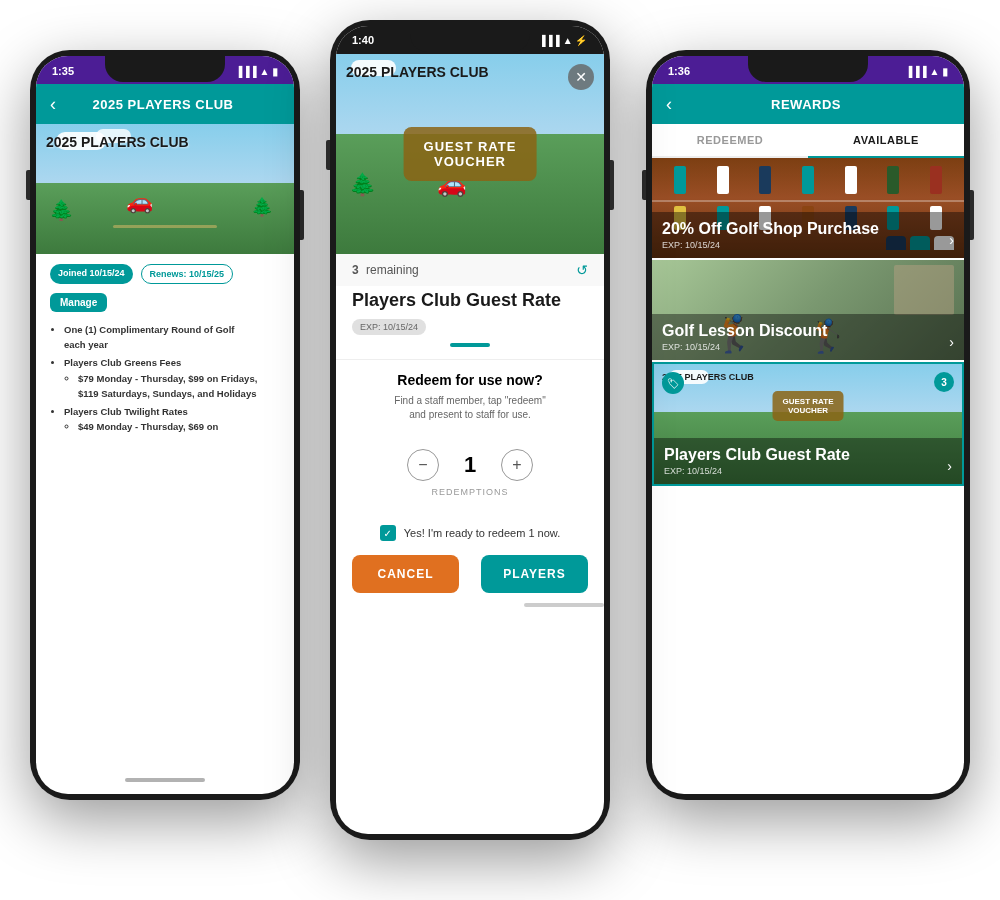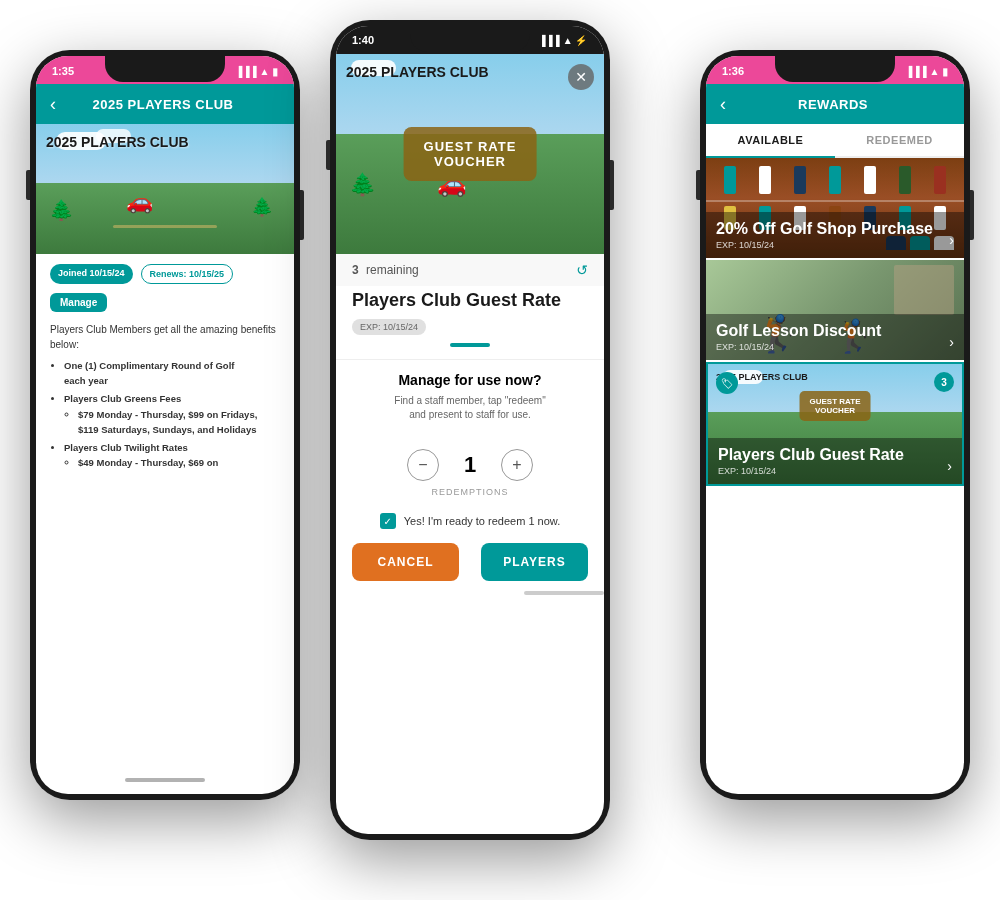--- a/index.html
+++ b/index.html
@@ -49,21 +49,21 @@
       background: #1a1a1a;
       border-radius: 0 0 18px 18px;
       z-index: 100;
     }
 
     .status-bar {
       display: flex;
       justify-content: space-between;
       align-items: center;
       padding: 6px 16px 4px;
-      background: #ec4899;
+      background: #4c1d95;
       color: white;
       font-size: 11px;
       font-weight: 600;
       height: 28px;
     }
 
     .status-icons {
       display: flex;
       gap: 3px;
       align-items: center;
@@ -99,21 +99,21 @@
       top: 6px;
       left: 6px;
       right: 6px;
       bottom: 6px;
     }
 
     
     .phone-right {
       right: 30px;
       top: 50px;
-      width: 270px;
+      width: 324px;
       height: 750px;
       z-index: 1;
     }
 
     .phone-right .phone-inner {
       top: 6px;
       left: 6px;
       right: 6px;
       bottom: 6px;
     }
@@ -463,21 +463,21 @@
       font-weight: 700;
       min-width: 30px;
       text-align: center;
     }
 
     .redemptions-label {
       font-size: 9px;
       text-align: center;
       color: #999;
       letter-spacing: 1px;
-      margin-bottom: 16px;
+      margin-bottom: 28px;
     }
 
     .checkbox-row {
       display: flex;
       align-items: center;
       gap: 8px;
       margin-bottom: 14px;
       justify-content: center;
     }
 
@@ -772,21 +772,20 @@
             <div class="hero-text-overlay">2025 PLAYERS CLUB</div>
           </div>
         </div>
 
         <div class="membership-info">
           <div class="badges-row">
             <span class="badge">Joined 10/15/24</span>
             <span class="badge outline">Renews: 10/15/25</span>
           </div>
           <button class="manage-btn">Manage</button>
-          <p class="benefits-text">Players Club Members get all the amazing benefits below:</p>
           <ul class="benefits-list">
             <li>One (1) Complimentary Round of Golf <br>each year</li>
             <li>Players Club Greens Fees
               <ul class="sub-list">
                 <li>$79 Monday - Thursday, $99 on Fridays, $119 Saturdays, Sundays, and Holidays</li>
               </ul>
             </li>
             <li>Players Club Twilight Rates
               <ul class="sub-list">
                 <li>$49 Monday - Thursday, $69 on</li>
@@ -839,21 +838,21 @@
           </span>
           <span class="refresh-icon">↺</span>
         </div>
 
         <div class="voucher-name">Players Club Guest Rate</div>
         <span class="exp-badge">EXP: 10/15/24</span>
         <div class="teal-divider"></div>
       </div>
 
       <div class="redeem-section">
-        <div class="redeem-title">Manage for use now?</div>
+        <div class="redeem-title">Redeem for use now?</div>
         <div class="redeem-desc">Find a staff member, tap "redeem"<br>and present to staff for use.</div>
 
         <div class="counter-row">
           <button class="counter-btn">−</button>
           <span class="counter-value">1</span>
           <button class="counter-btn">+</button>
         </div>
         <div class="redemptions-label">REDEMPTIONS</div>
 
         <div class="checkbox-row">
@@ -885,22 +884,22 @@
           <span>▮</span>
         </div>
       </div>
 
       <div class="nav-bar">
         <span class="back-arrow">‹</span>
         <span class="title">REWARDS</span>
       </div>
 
       <div class="rewards-tabs">
+        <div class="rewards-tab">REDEEMED</div>
         <div class="rewards-tab active">AVAILABLE</div>
-        <div class="rewards-tab">REDEEMED</div>
       </div>
 
       <div class="rewards-list">
 
         <div class="reward-card">
           <div class="reward-hero-shop">
 
             <div class="shop-shelves"></div>
             <div style="position:absolute;inset:0;background:linear-gradient(180deg,#8B4513 0%,#A0522D 40%,#6B3410 100%);opacity:0.7"></div>
 

